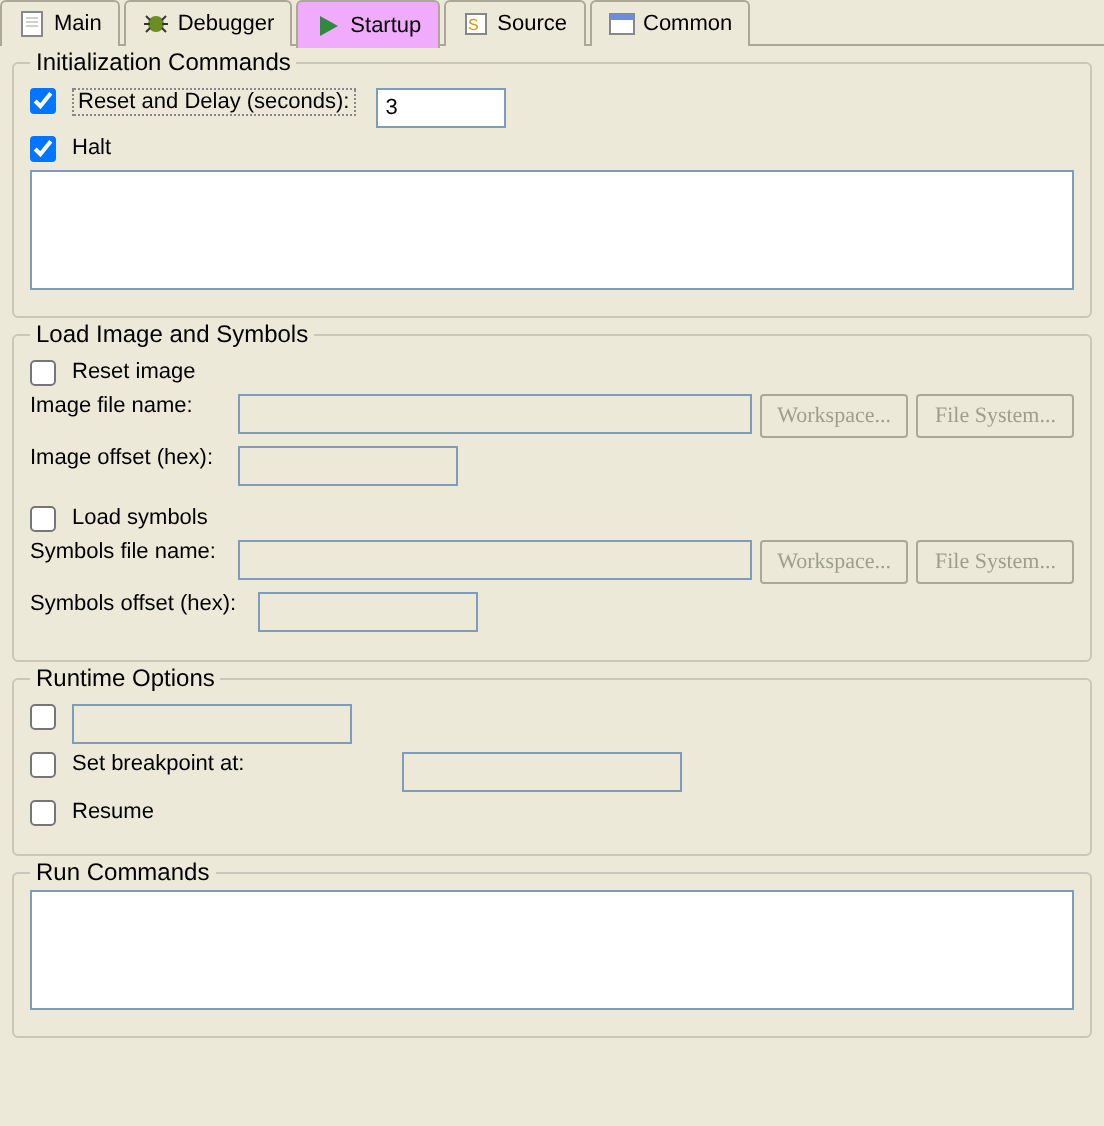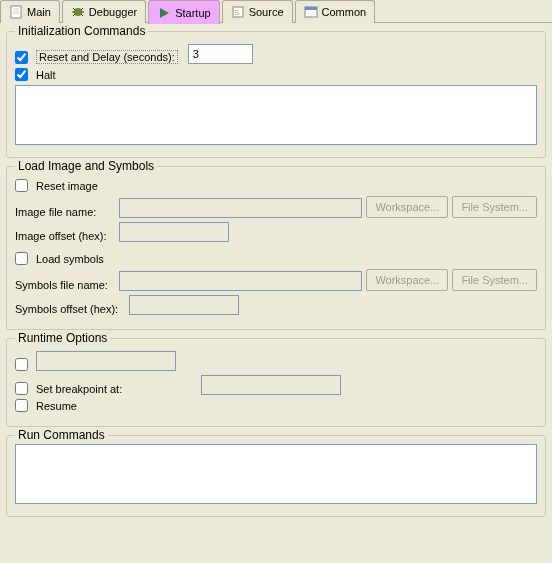--- a/index.html
+++ b/index.html
@@ -4,27 +4,27 @@
 <style>
 html,body{margin:0;padding:0;font-family:Tahoma,Arial,sans-serif;font-size:11px;color:#000;background:#fff}
 .root{width:552px;height:563px;background:#ece9d8;display:flex;flex-direction:column}
 .tabs{display:flex;height:22px;background:#ece9d8;border-bottom:1px solid #aca899}
 .tab{display:flex;align-items:center;gap:4px;padding:0 8px;height:22px;border:1px solid #aca899;border-bottom:none;border-top-left-radius:3px;border-top-right-radius:3px;margin-right:2px;background:#ece9d8;cursor:pointer;position:relative}
 .tab.active{background:#f0abfc;height:23px;z-index:2}
 .tab .icon{width:14px;height:14px;display:flex;align-items:center;justify-content:center}
 .content{flex:1;padding:8px 6px;overflow:auto;background:#ece9d8}
 .group{border:1px solid #c9c7ba;border-radius:3px;margin-bottom:8px;padding:8px 8px 10px 8px;position:relative}
 .group-title{font-size:12px;color:#000000;position:absolute;top:-8px;left:8px;background:#ece9d8;padding:0 3px}
-.row{display:flex;align-items:flex-end;margin:4px 0;gap:4px}
+.row{display:flex;align-items:flex-start;margin:4px 0;gap:4px}
 .chk{width:13px;height:13px;margin:0 4px 0 0}
 .chklabel{margin-right:6px}
 .chklabel.boxed{border:1px dotted #888;padding:0 2px}
 input.text{height:18px;border:1px solid #7f9db9;background:#fff;font-family:inherit;font-size:11px;padding:0 4px}
 input.text:disabled{background:#ece9d8;color:#888}
-.btn{height:22px;border:1px solid #aca899;background:#ece9d8;font-family:Liberation Sans, sans-serif;font-size:11px;padding:0 8px;cursor:pointer;border-radius:2px}
+.btn{height:22px;border:1px solid #aca899;background:#ece9d8;font-family:Liberation Serif, serif;font-size:11px;padding:0 8px;cursor:pointer;border-radius:2px}
 .btn:disabled{color:#9e9e8f;cursor:default}
 textarea.box{width:100%;box-sizing:border-box;border:1px solid #7f9db9;background:#fff;font-family:inherit;font-size:11px;resize:none;padding:2px}
 .lbl{white-space:nowrap}
 svg{display:block}
 </style>
 </head>
 <body>
 <div class="root">
 
 <div class="tabs">

